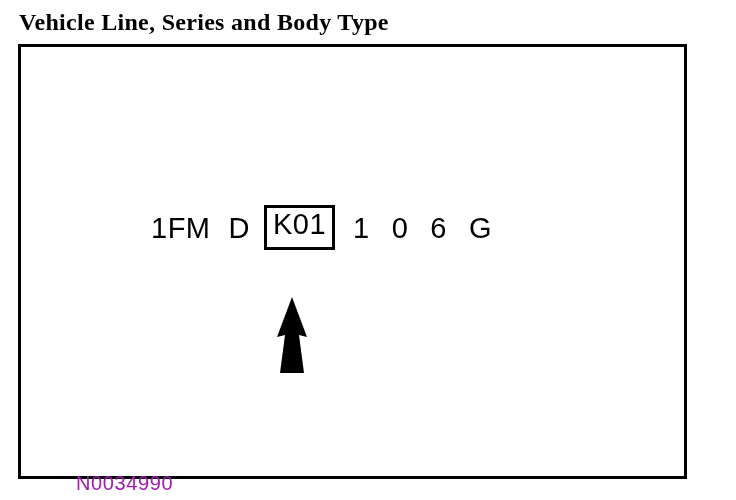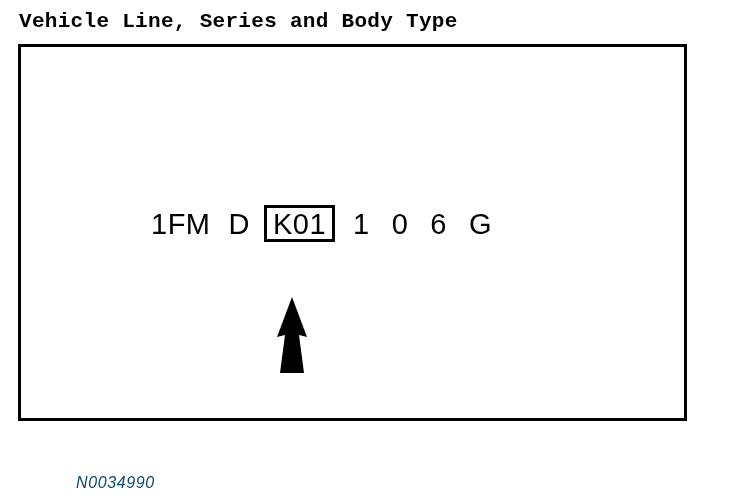--- a/index.html
+++ b/index.html
@@ -14,36 +14,36 @@
     overflow: hidden;
     font-family: "Liberation Sans", sans-serif;
     -webkit-font-smoothing: none;
   }
 
   
   .page-title {
     position: absolute;
     left: 19px;
     top: 10px;
-    font-family: Liberation Mono, monospace;
+    font-family: Liberation Serif, serif;
     font-weight: bold;
-    font-size: 21px;
+    font-size: 24px;
     line-height: 24px;
     letter-spacing: 0.3px;
     color: #000000;
     white-space: nowrap;
   }
 
   
   .figure-frame {
     position: absolute;
     left: 18px;
     top: 44px;
     width: 669px;
-    height: 377px;
+    height: 435px;
     box-sizing: border-box;
     border: 3px solid #000000;
     background: #ffffff;
   }
 
   
   .vin-row {
     position: absolute;
     left: 130px;
     top: 158px;
@@ -59,46 +59,45 @@
     display: inline-block;
     letter-spacing: 0.5px;
   }
   .vin-gap-sm { width: 14px; display: inline-block; }
   .vin-gap-md { width: 18px; display: inline-block; }
   .vin-gap-lg { width: 22px; display: inline-block; }
 
   .vin-seg-boxed {
     display: inline-block;
     border: 3px solid #000000;
-    padding: 2px 6px 1px 6px;
+    padding: 2px 6px 9px 6px;
     line-height: 28px;
     letter-spacing: 0.5px;
   }
 
   
   .callout-arrow {
     position: absolute;
     left: 250px;
     top: 250px;
     width: 42px;
     height: 76px;
   }
 
   
   .figure-id {
     position: absolute;
     left: 55px;
     top: 427px;
     font-family: "Liberation Sans", sans-serif;
-    font-size: 16px;
+    font-size: 20px;
     line-height: 18px;
     letter-spacing: 0.6px;
-    color: #0c4a6e;
+    color: #a21caf;
     white-space: nowrap;
-    font-style: italic;
   }
 </style>
 </head>
 <body>
 
 <div class="page-title">Vehicle Line, Series and Body Type</div>
 
 <div class="figure-frame">
 
   <div class="vin-row">

